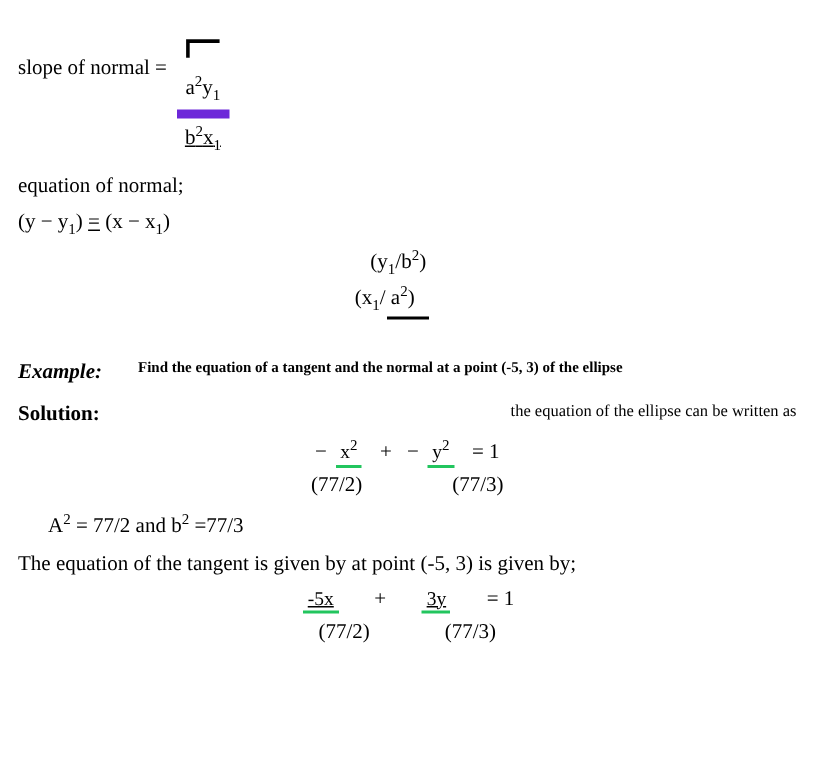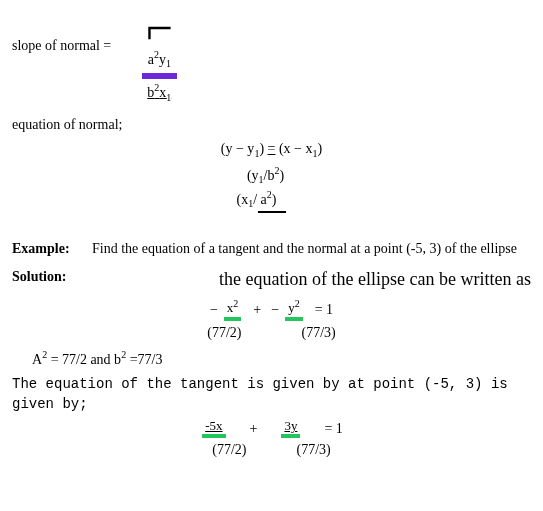--- a/index.html
+++ b/index.html
@@ -22,24 +22,26 @@
     }
     .example-row {
       display: flex;
       align-items: flex-start;
       margin-bottom: 4px;
     }
     .example-label {
       font-weight: bold;
       font-size: 14px;
       min-width: 80px;
+      font-style: italic;
     }
     .example-text {
-      font-size: 14px;
+      font-size: 10px;
       flex: 1;
+      font-weight: bold;
     }
     .equation-center {
       text-align: center;
       margin: 6px 0;
       font-size: 14px;
     }
     .solution-section {
       margin-top: 8px;
     }
     .solution-row {
@@ -47,58 +49,57 @@
       align-items: flex-start;
       margin-bottom: 4px;
       justify-content: space-between;
     }
     .solution-label {
       font-weight: bold;
       font-size: 14px;
       min-width: 80px;
     }
     .solution-text {
-      font-size: 18px;
+      font-size: 11px;
     }
     .frac-inline {
       display: inline-flex;
       flex-direction: column;
       align-items: center;
       vertical-align: middle;
       margin: 0 2px;
     }
     .frac-inline .num {
-      border-bottom: 4px solid #22c55e;
+      border-bottom: 2px solid #22c55e;
       padding: 0 3px 1px 3px;
       font-size: 13px;
       line-height: 1.1;
     }
     sup {
       font-size: 10px;
       vertical-align: super;
     }
     sub {
       font-size: 10px;
       vertical-align: sub;
     }
     .blank-line {
       display: inline-block;
       width: 28px;
       border-bottom: 1px solid #000;
       margin: 0 6px;
       vertical-align: middle;
     }
     .center-block {
-      text-align: center;
     }
   </style>
 </head>
 <body>
 
-<div style="display:flex; align-items:flex-start; margin-bottom:2px;gap:24px;">
+<div style="display:flex; align-items:flex-start; margin-bottom:2px;">
   <div style="font-size:14px; padding-top:28px; white-space:nowrap;">
     <span>slope of normal =</span>
   </div>
   <div style="margin-left:6px; display:flex; flex-direction:column; align-items:center;">
 
     <div style="font-size:48px; line-height:1; font-family:'Times New Roman',serif; margin-bottom:-8px; margin-top:-4px;">⌐</div>
 
     <div style="display:flex; flex-direction:column; align-items:center; margin-top:4px;">
       <div style="border-bottom:6px solid #6d28d9; padding:0 6px 2px 6px; text-align:left;">
         a<sup>2</sup>y<sub>1</sub>
@@ -154,21 +155,21 @@
   </div>
   <div class="center-block" style="margin-bottom:6px; display:flex; align-items:center; justify-content:center;">
     <span style="margin-right:60px;">(77/2)</span>
     <span>(77/3)</span>
   </div>
 
   <div style="margin-bottom:6px; padding-left:20px;">
     A<sup>2</sup> = 77/2 and b<sup>2</sup> =77/3
   </div>
 
-  <div style="margin-bottom:4px;font-family:Liberation Mono, monospace;">
+  <div style="margin-bottom:4px;">
     The equation of the tangent is given by at point (-5, 3) is given by;
   </div>
 
   <div class="center-block" style="margin-bottom:2px; display:flex; align-items:center; justify-content:center;gap:12px;">
     <span class="frac-inline">
       <span class="num" style="text-decoration:underline;">-5x</span>
     </span>
     <span style="margin: 0 10px;">+</span>
     <span class="frac-inline">
       <span class="num" style="text-decoration:underline;">3y</span>

